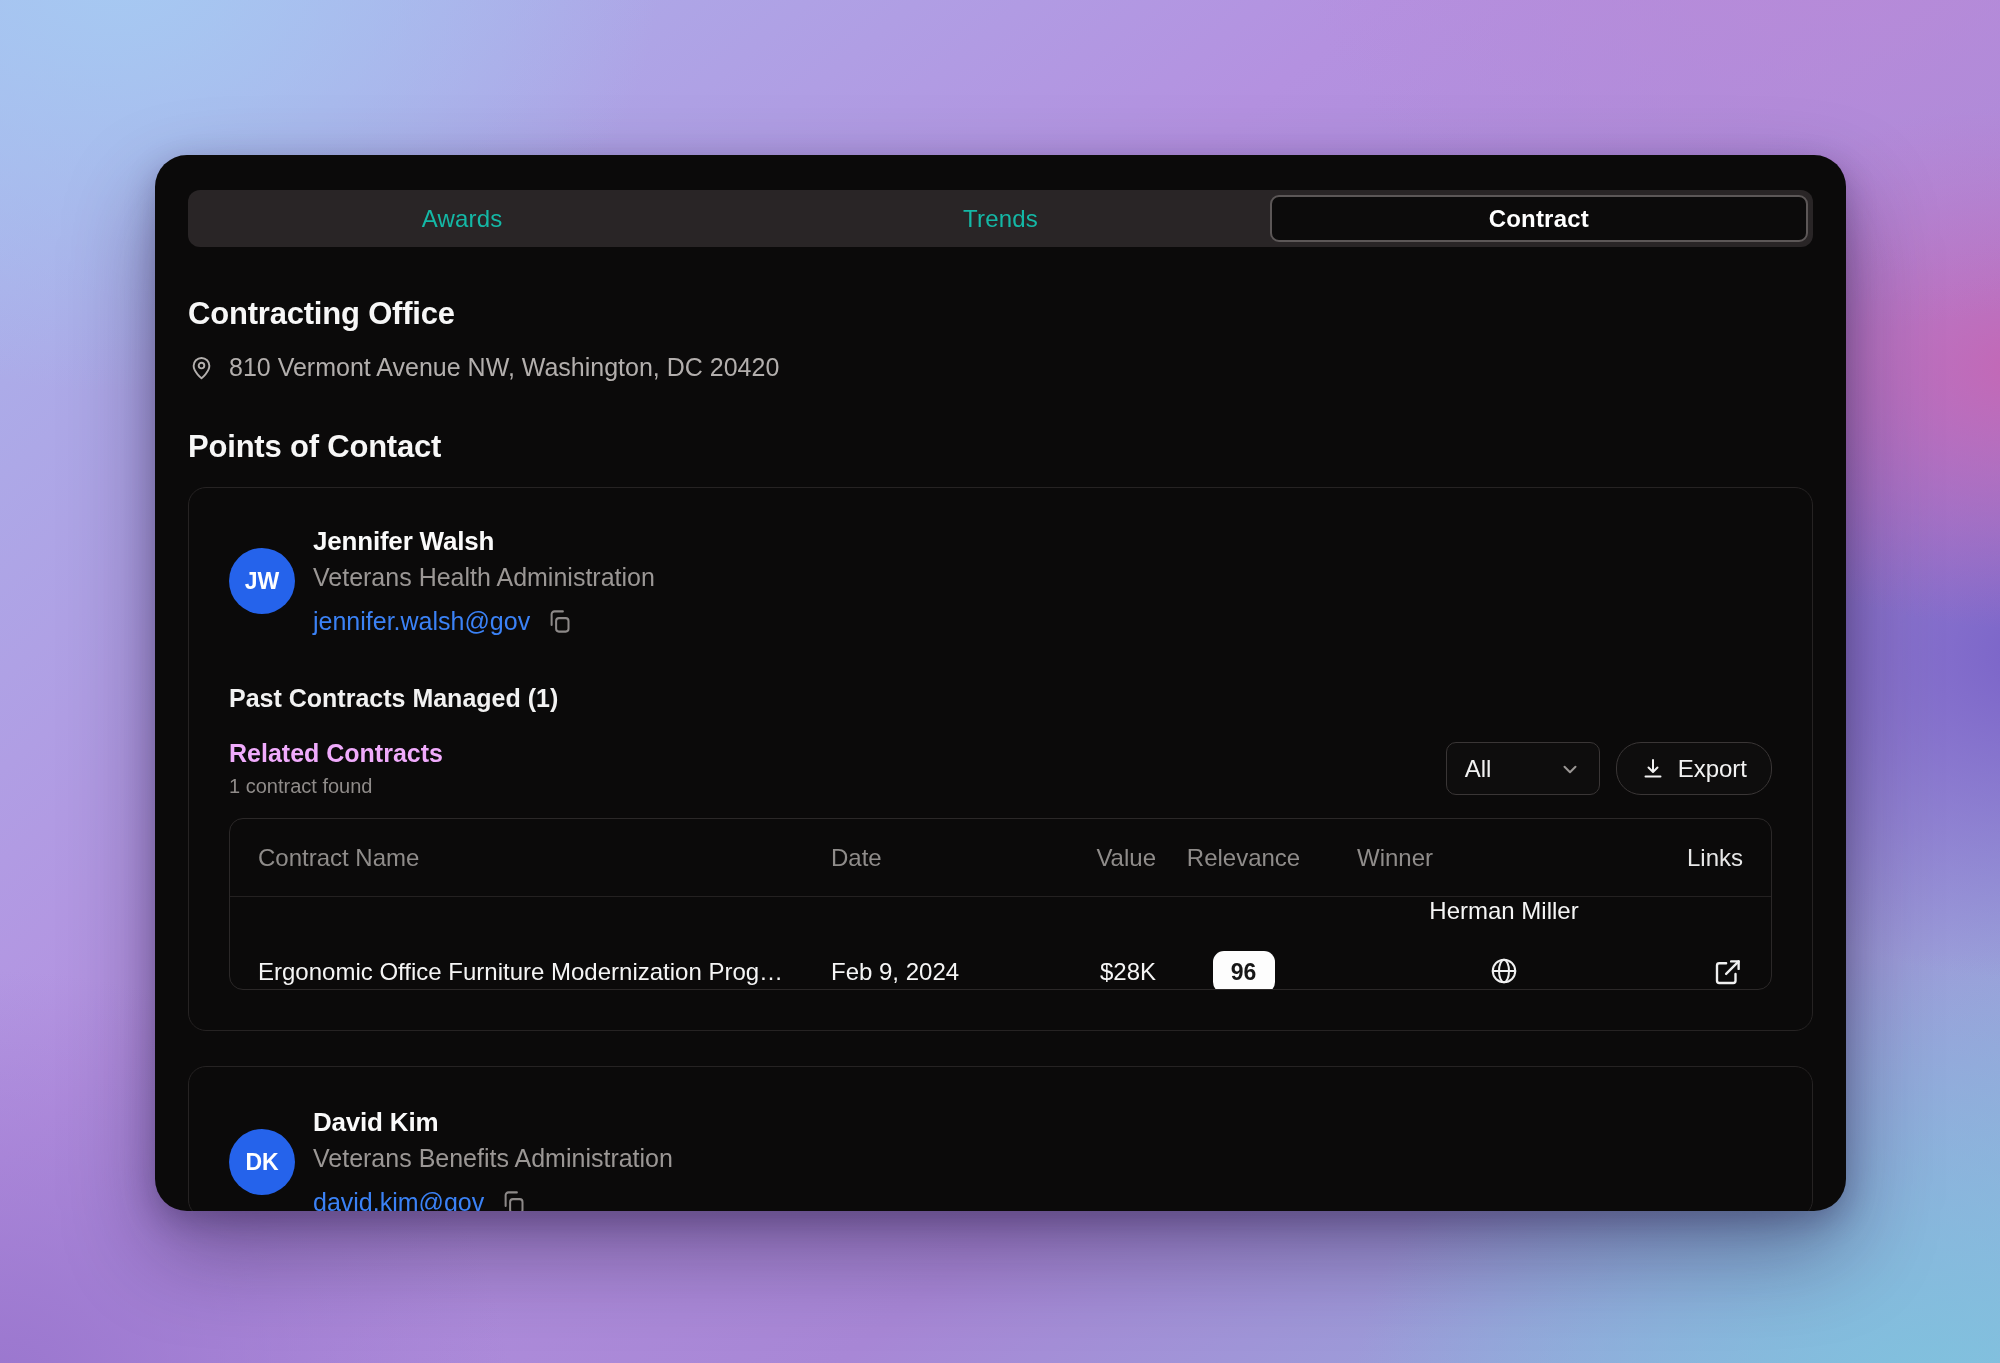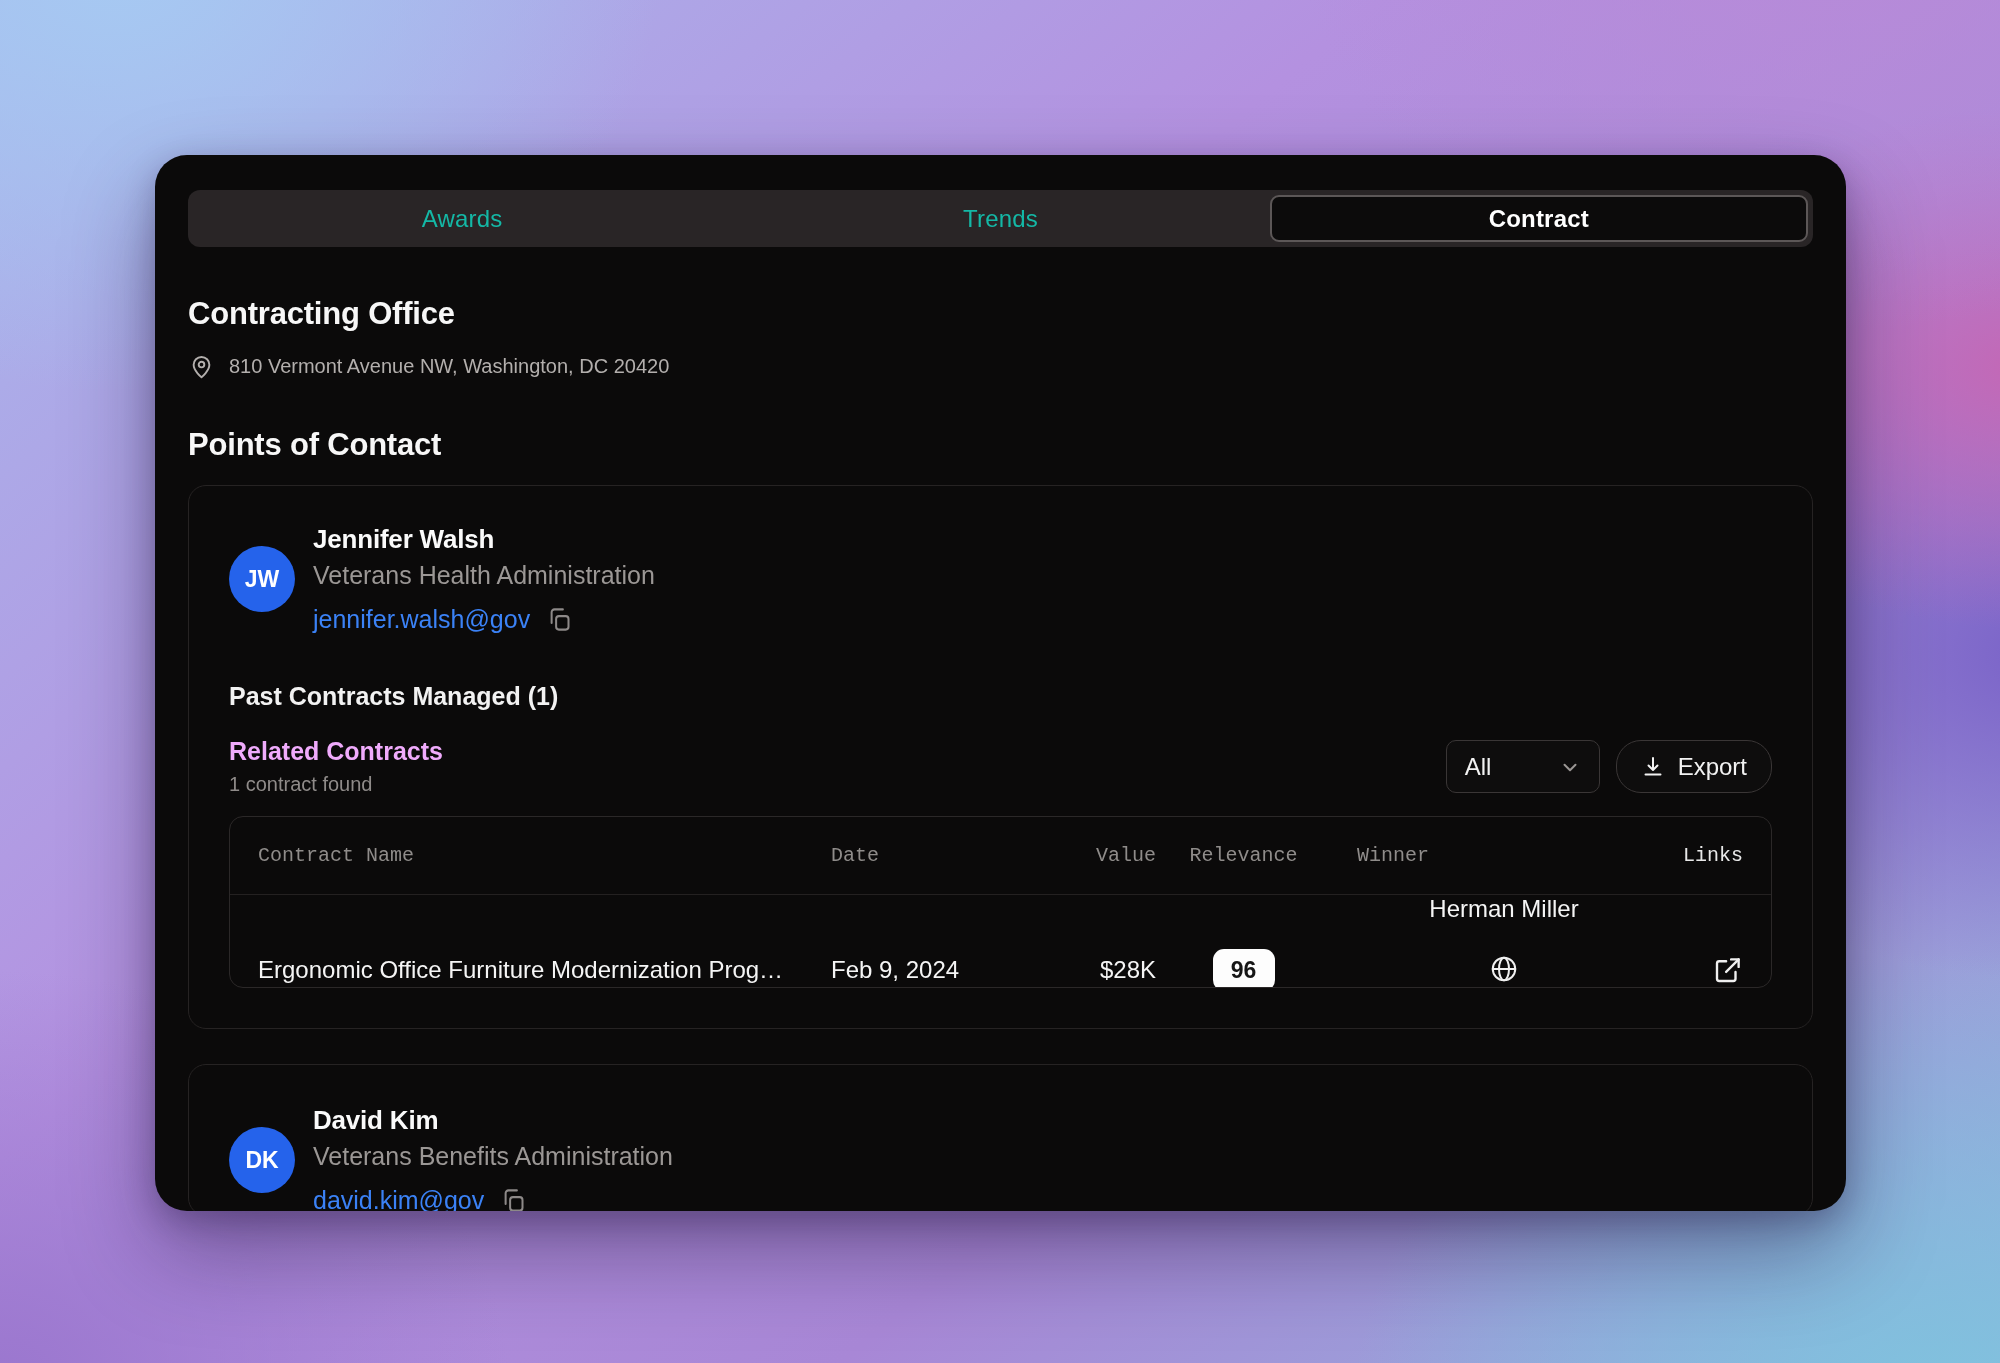--- a/index.html
+++ b/index.html
@@ -35,21 +35,21 @@
     color:#14b8a6; font-size:24px; font-weight:500; border-radius:9px;
     border:2px solid transparent; cursor:pointer; letter-spacing:.2px;
   }
   .tab.active {
     background:#0c0b0b; color:#ffffff; font-weight:700;
     border-color:#5c5757;
   }
 
   
   .office-title { margin-top:49px; font-size:31px; font-weight:700; color:#f7f7f7; letter-spacing:-.2px; }
-  .address-row { margin-top:21px; display:flex; align-items:center; gap:14px; color:#b3afad; font-size:20px; }
+  .address-row { margin-top:21px; display:flex; align-items:center; gap:14px; color:#b3afad; font-size:25px; }
   .address-row svg { flex:0 0 auto; }
   .poc-title { margin-top:47px; font-size:31px; font-weight:700; color:#f7f7f7; letter-spacing:-.2px; }
 
   
   .card {
     margin-top:22px; border:1.5px solid #262323; border-radius:18px;
     padding:38px 40px 40px 40px; background:#0b0a0a;
   }
   .card.clipped { margin-top:35px; height:152px; overflow:hidden; padding-top:40px; }
   .contact-head { display:flex; align-items:center; gap:18px; }
@@ -78,21 +78,21 @@
   .select-btn .chev { color:#9a9694; }
   .export-btn { padding:0 24px; gap:13px; font-weight:500;border-radius:25px; }
 
   
   .table { margin-top:20px; border:1.5px solid #2b2828; border-radius:14px; overflow:hidden; }
   .t-row {
     display:grid;
     grid-template-columns:1fr 200px 125px 175px 320px 92px;
     align-items:center; padding:0 28px;
   }
-  .t-head { height:78px; color:#8f8c8a; font-size:20px; border-bottom:1.5px solid #242121;font-family:Liberation Mono, monospace; }
+  .t-head { height:78px; color:#8f8c8a; font-size:24px; border-bottom:1.5px solid #242121; }
   .t-body { height:92px; color:#f5f5f5; font-size:24px; }
   .c-date { text-align:left; }
   .c-value { text-align:right; }
   .c-rel { display:flex; justify-content:center; }
   .c-winner { padding-left:26px; display:flex; align-items:center; gap:31px;flex-direction:column; }
   .c-links { display:flex; justify-content:flex-end; color:#e8e8e8; }
   .t-head .c-rel { justify-content:center; color:#8f8c8a; }
   .t-name { overflow:hidden; white-space:nowrap; text-overflow:ellipsis; padding-right:20px; }
   .badge {
     min-width:62px; height:42px; padding:0 14px; background:#fdfdfd; border-radius:11px;

